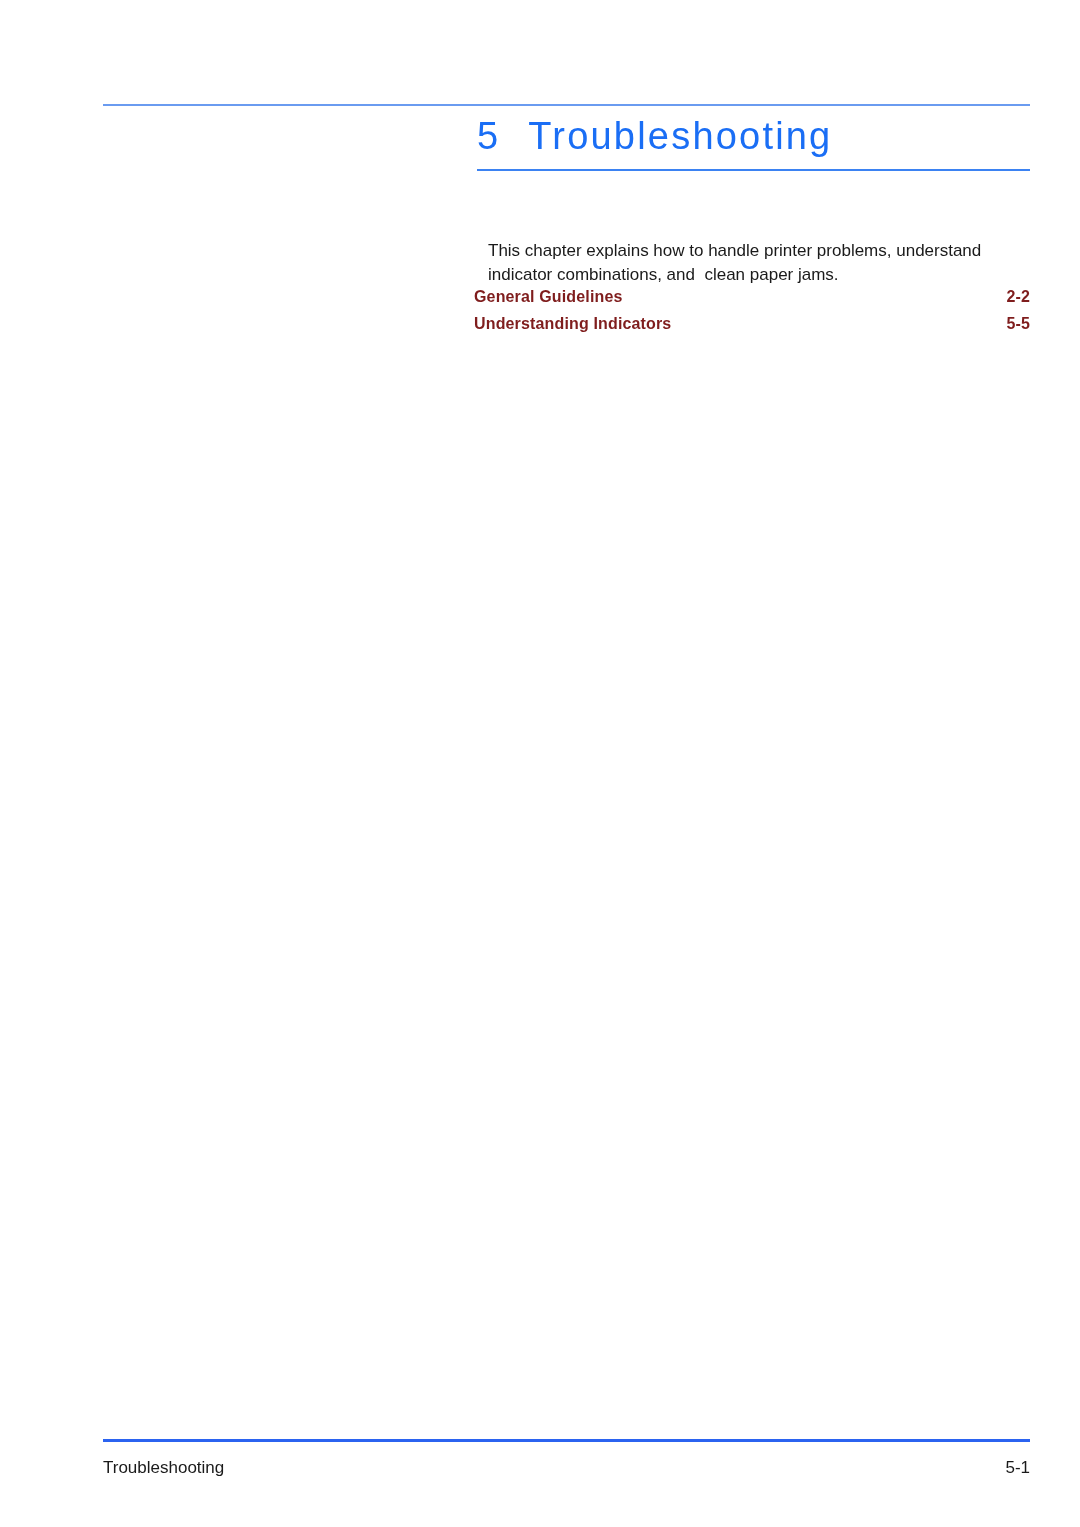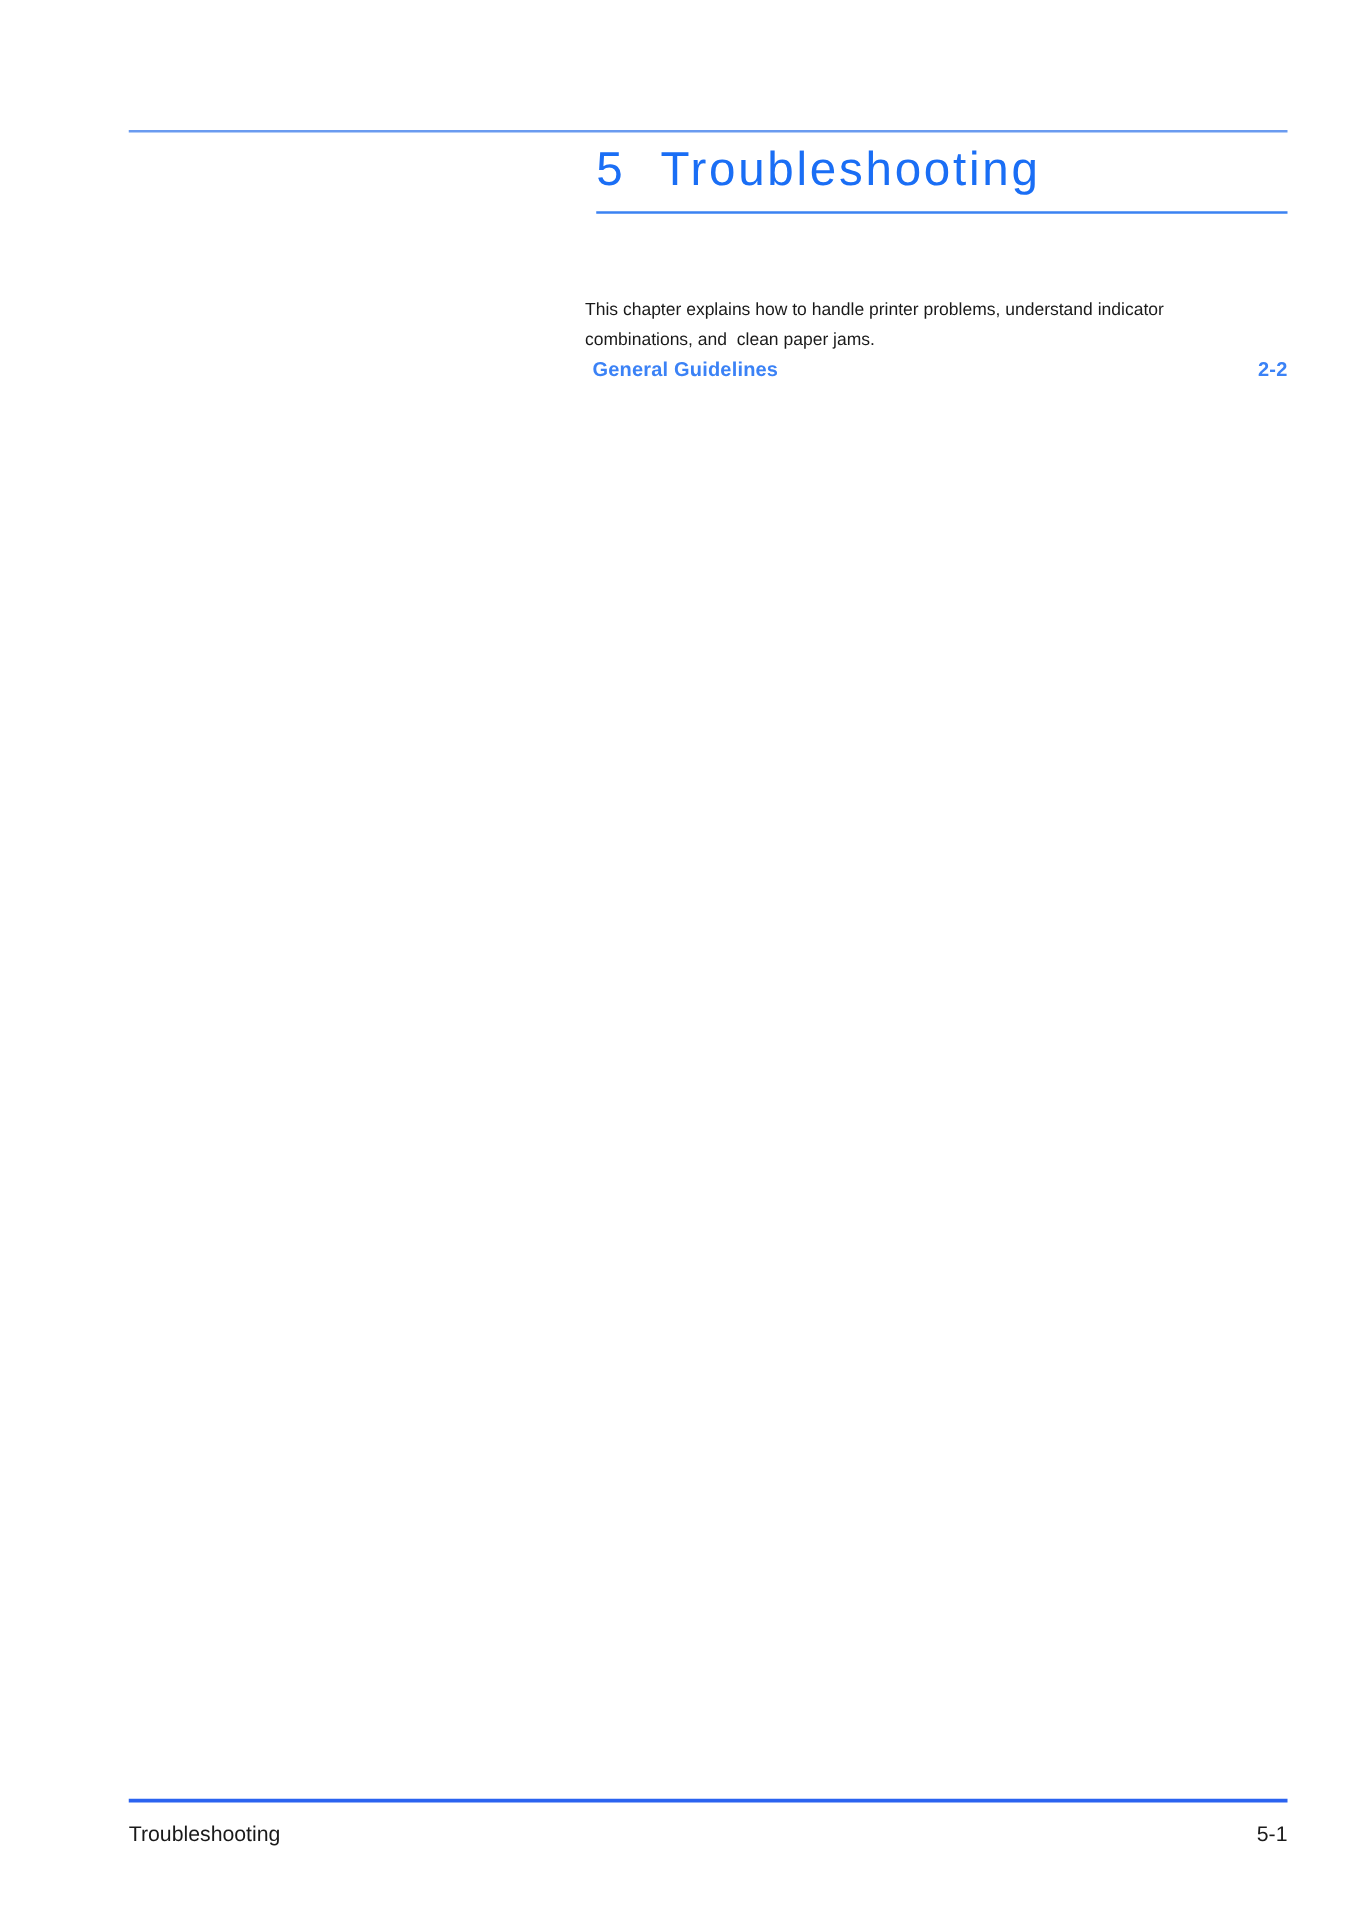--- a/index.html
+++ b/index.html
@@ -59,43 +59,43 @@
     display: inline-block;
     margin-right: 28px;
   }
   .chapter-name {
     display: inline-block;
   }
 
   
   .intro {
     position: absolute;
-    left: 468px;
+    left: 488px;
     top: 222px;
     width: 520px;
     color: #1a1a1a;
-    font-size: 14px;
+    font-size: 17px;
     line-height: 23.5px;
     font-weight: 400;
     white-space: pre-wrap;
   }
 
   
   .toc {
     position: absolute;
     left: 474px;
     top: 288px;
     width: 556px;
   }
   .toc-row {
     display: flex;
     align-items: baseline;
     justify-content: space-between;
     height: 26.5px;
-    color: #3b82f6;
+    color: #7f1d1d;
     font-size: 16px;
     font-weight: bold;
     letter-spacing: 0.15px;
   }
   .toc-label {
     white-space: nowrap;
   }
   .toc-page {
     white-space: nowrap;
     text-align: right;
@@ -142,20 +142,24 @@
   <p class="intro">This chapter explains how to handle printer problems, understand indicator combinations, and  clean paper jams.</p>
 
   <div class="toc">
 
     <div class="toc-row">
       <span class="toc-label">General Guidelines</span>
       <span class="toc-page">2-2</span>
     </div>
 
 
+    <div class="toc-row">
+      <span class="toc-label">Understanding Indicators</span>
+      <span class="toc-page">5-5</span>
+    </div>
 
 
   </div>
 
   <div class="rule-footer"></div>
 
   <div class="footer">
     <span class="footer-left">Troubleshooting</span>
     <span class="footer-right">5-1</span>
   </div>

